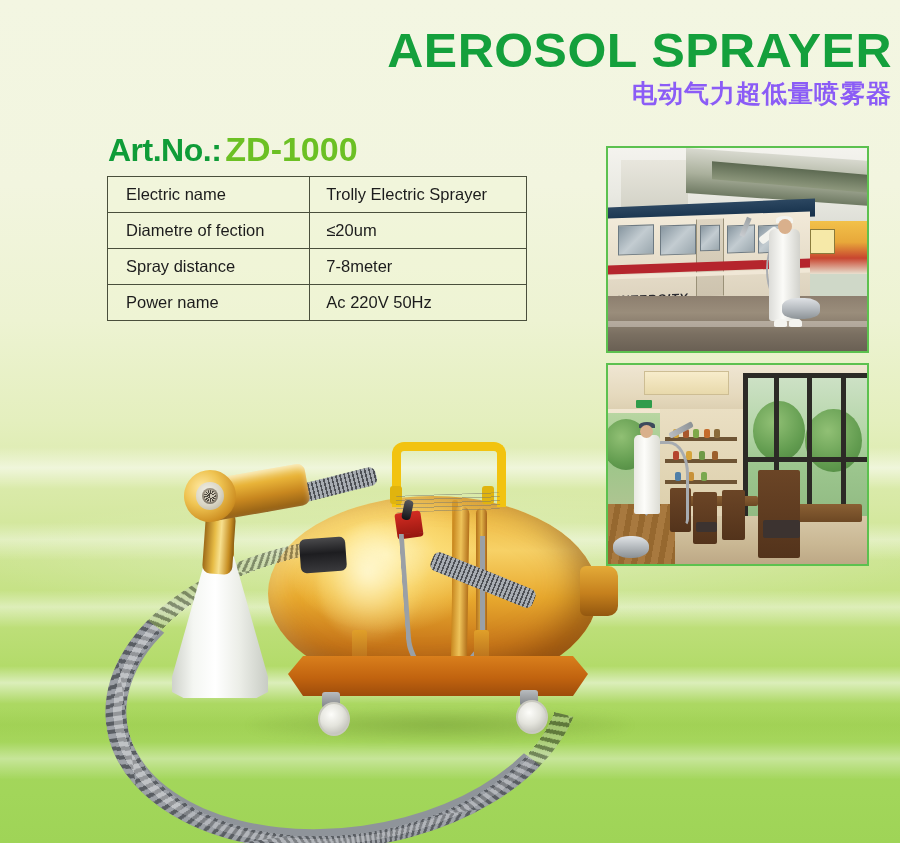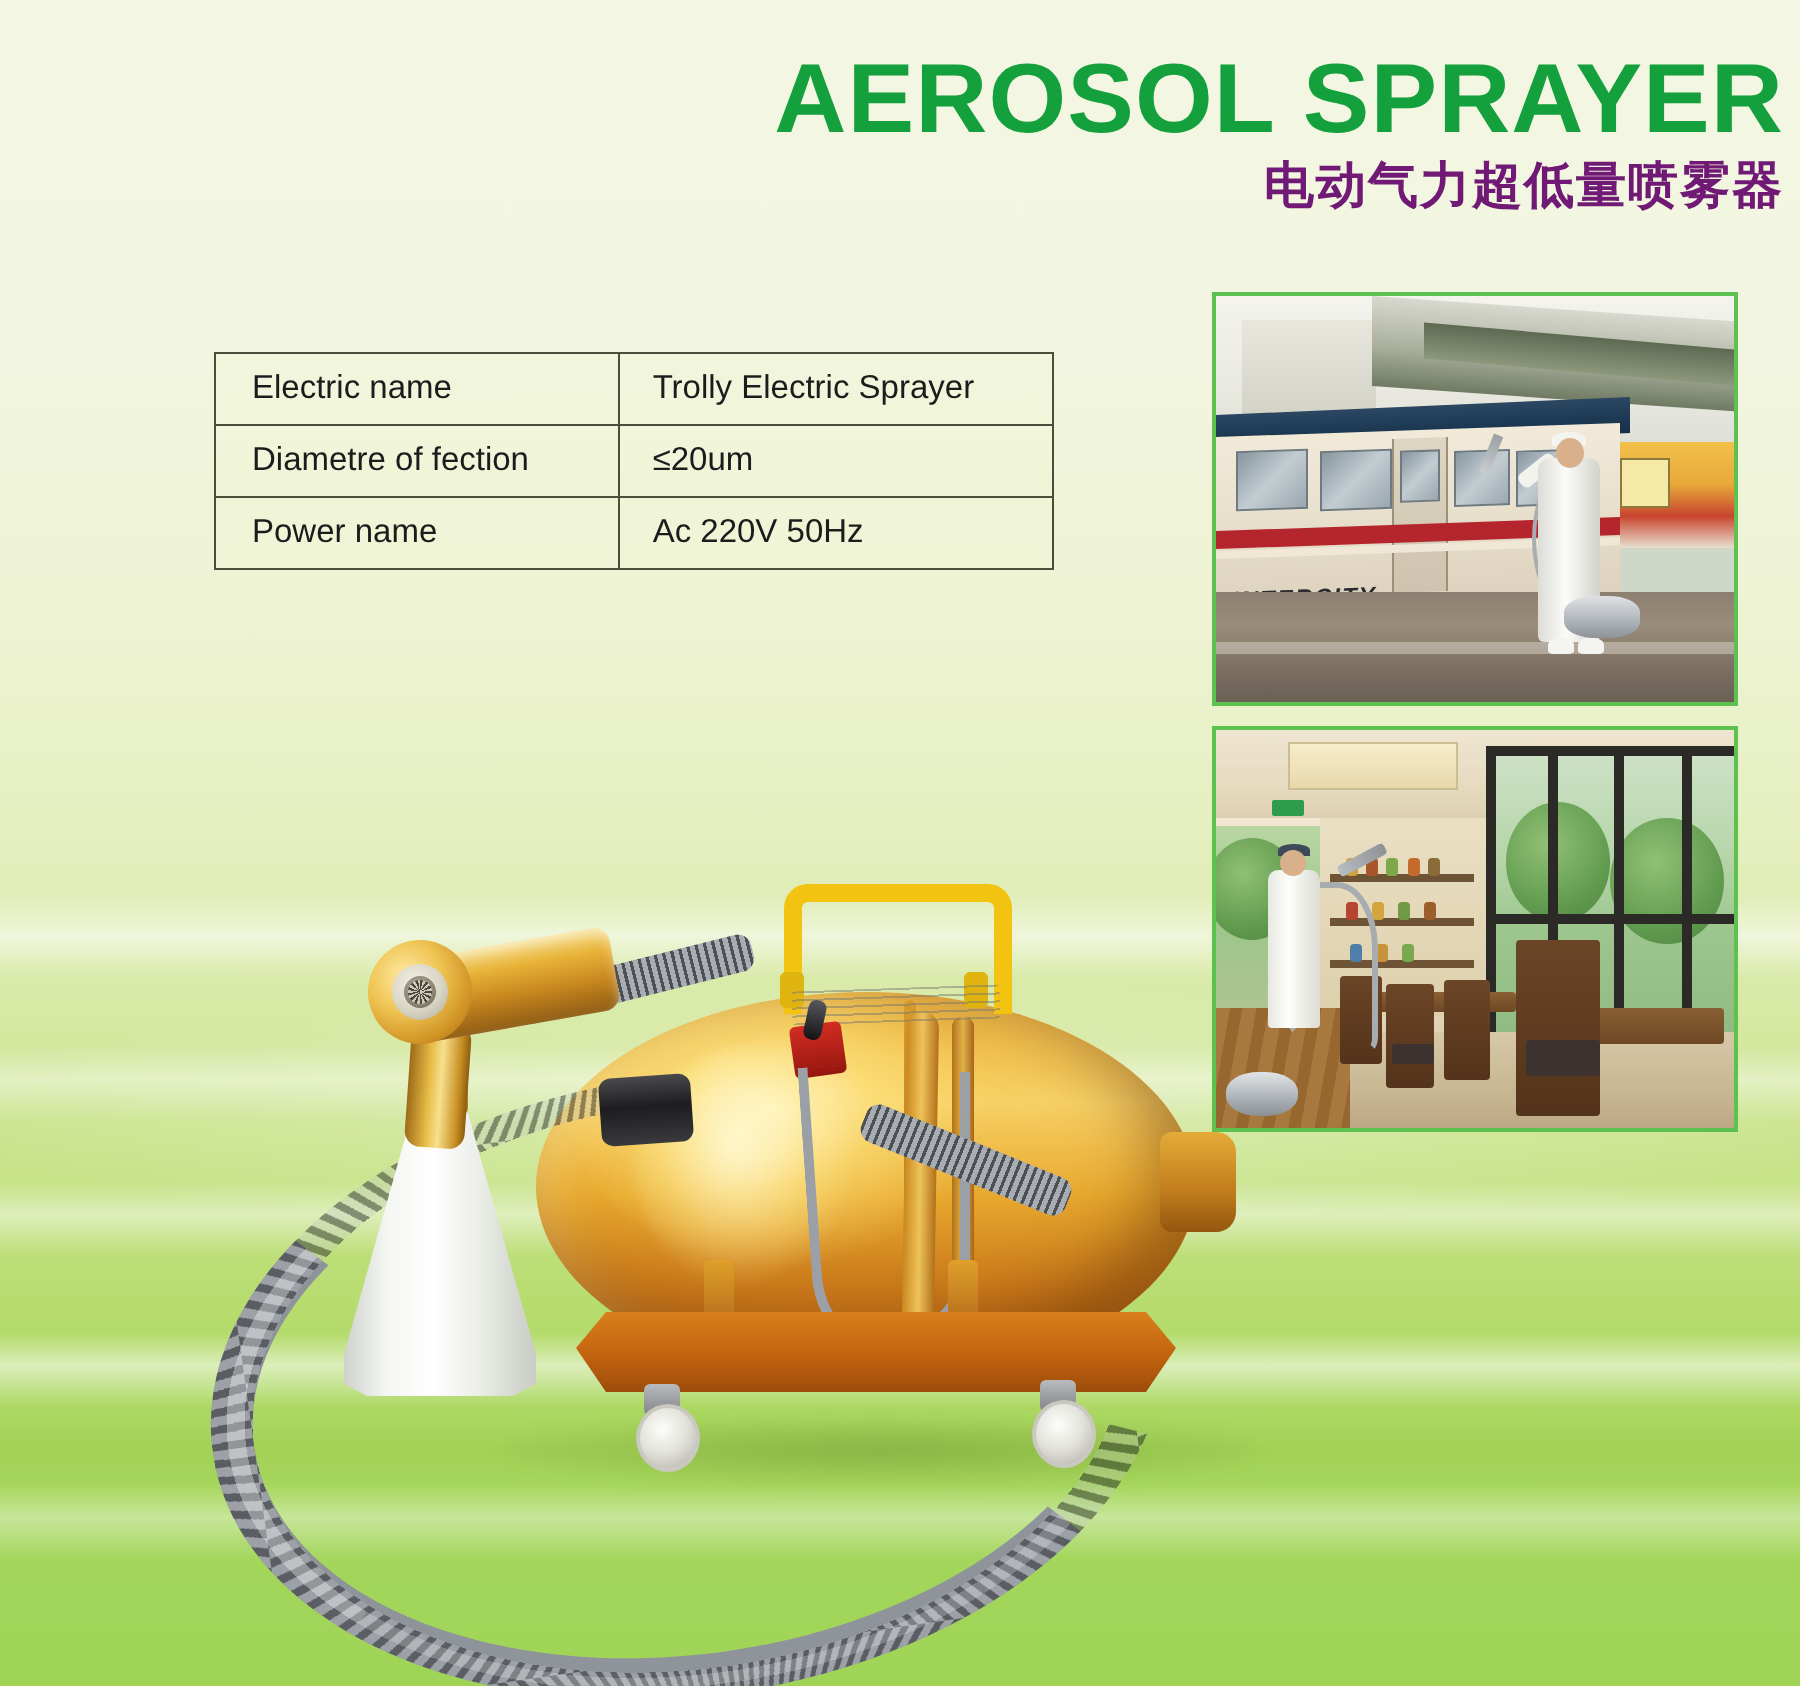--- a/index.html
+++ b/index.html
@@ -70,21 +70,21 @@
     line-height: 1.0;
     white-space: nowrap;
     font-stretch: condensed;
     transform: scaleX(1.02);
     transform-origin: right center;
   }
   .title-cn {
     margin-top: 6px;
     font-size: 25px;
     font-weight: bold;
-    color: #701a75;
+    color: #8b5cf6;
     letter-spacing: 1px;
     line-height: 1.0;
     white-space: nowrap;
   }
 
   
   .artno {
     position: absolute;
     left: 108px;
     top: 132px;
@@ -675,30 +675,37 @@
 <div id="page">
 
   <div class="bg-base"></div>
   <div class="bg-streaks"></div>
 
   <div class="header">
     <div class="title-en">AEROSOL SPRAYER</div>
     <div class="title-cn">电动气力超低量喷雾器</div>
   </div>
 
+  <div class="artno">
+    <span class="artno-label">Art.No.:</span><span class="artno-value">ZD-1000</span>
+  </div>
 
   <table class="spec-table">
     <tbody>
       <tr>
         <td class="k">Electric name</td>
         <td class="v">Trolly Electric Sprayer</td>
       </tr>
       <tr>
         <td class="k">Diametre of fection</td>
         <td class="v">≤20um</td>
+      </tr>
+      <tr>
+        <td class="k">Spray distance</td>
+        <td class="v">7-8meter</td>
       </tr>
       <tr>
         <td class="k">Power name</td>
         <td class="v">Ac  220V  50Hz</td>
       </tr>
     </tbody>
   </table>
 
   <div class="photo" id="photo-train">
     <div class="ph-inner">

